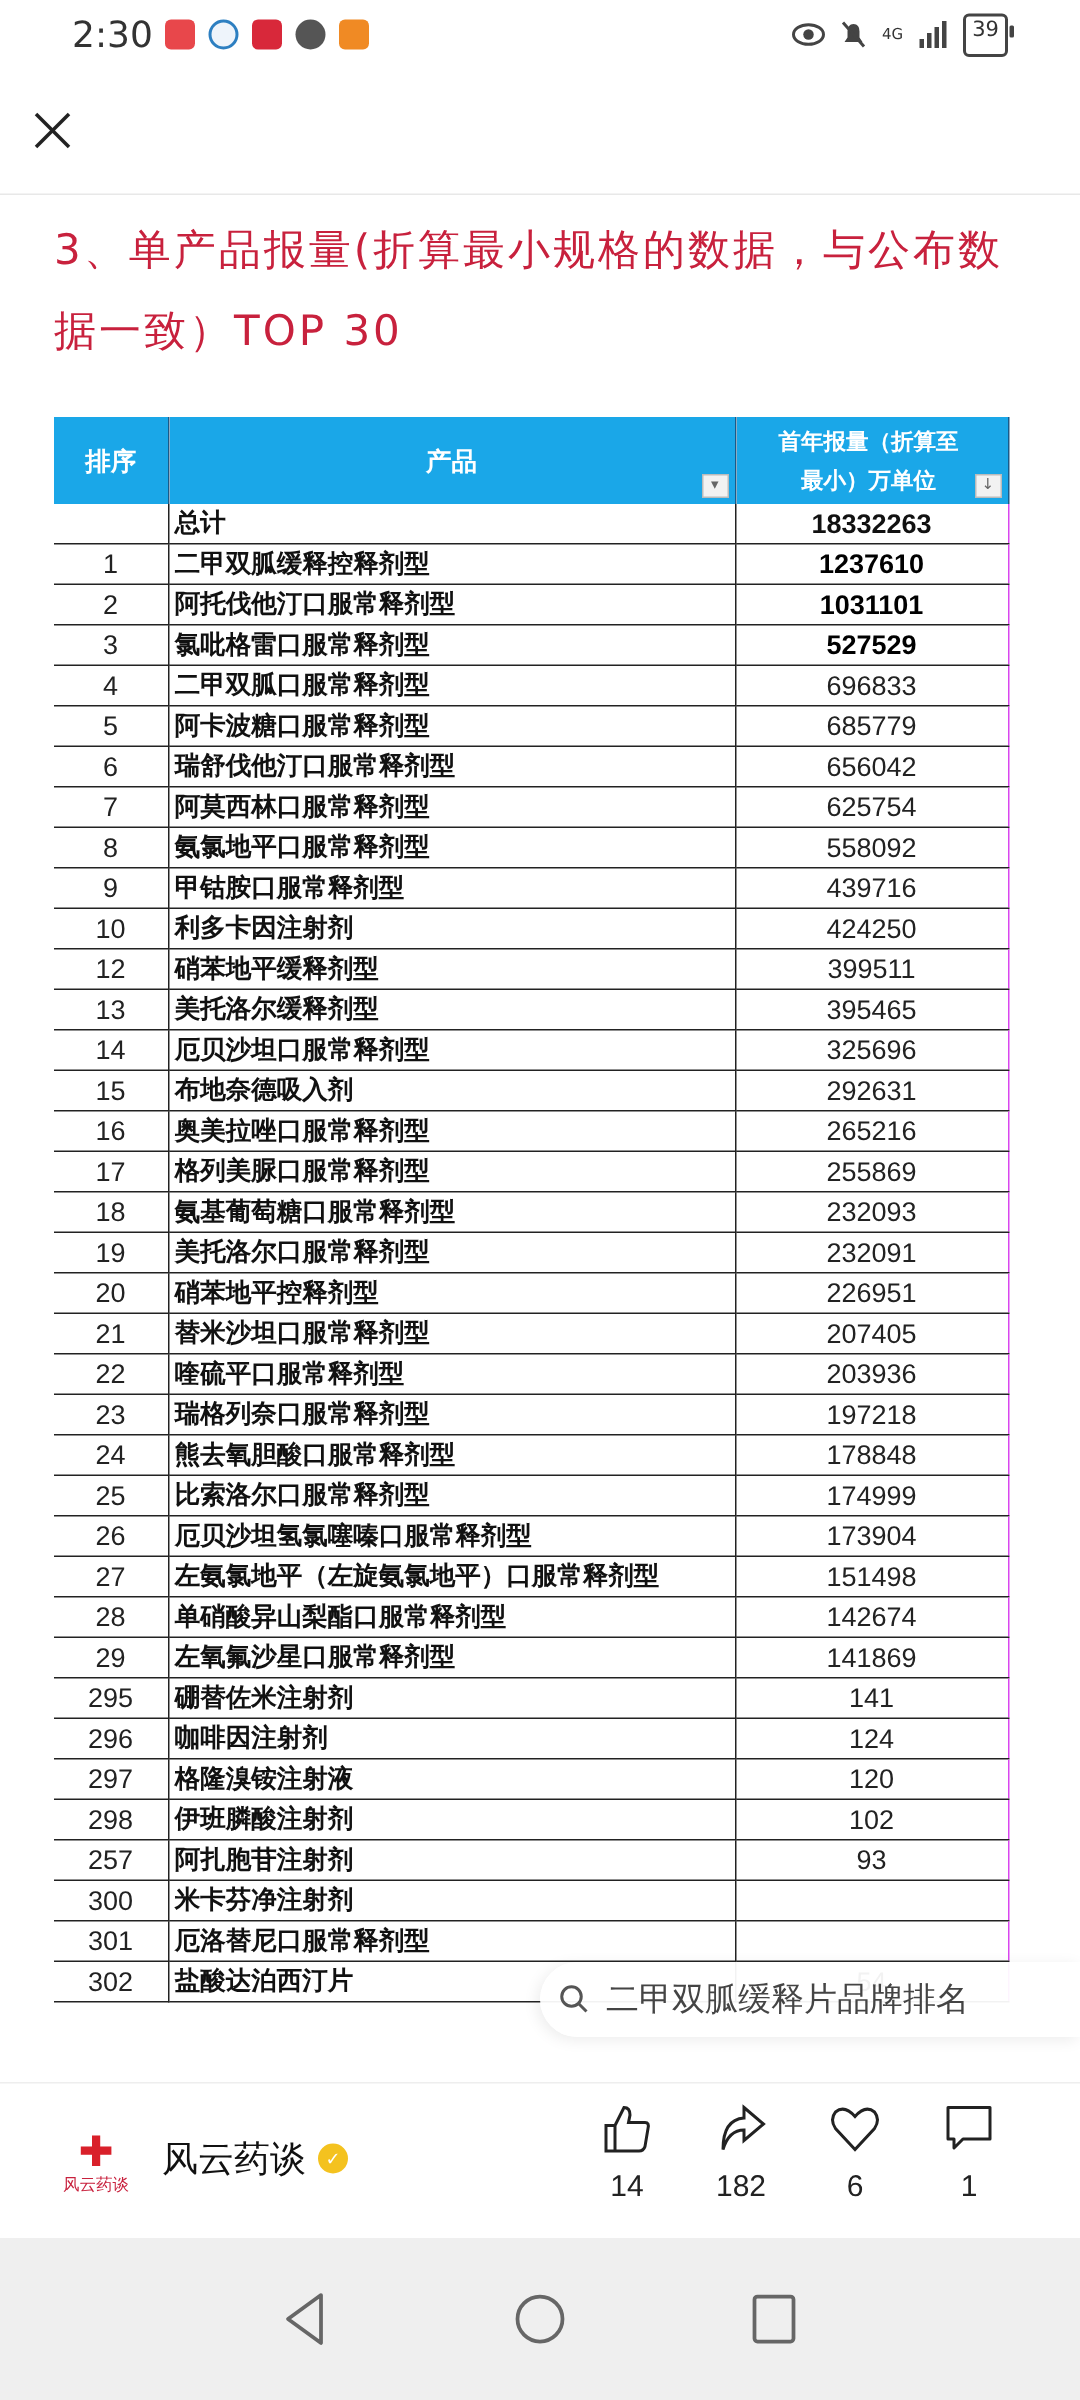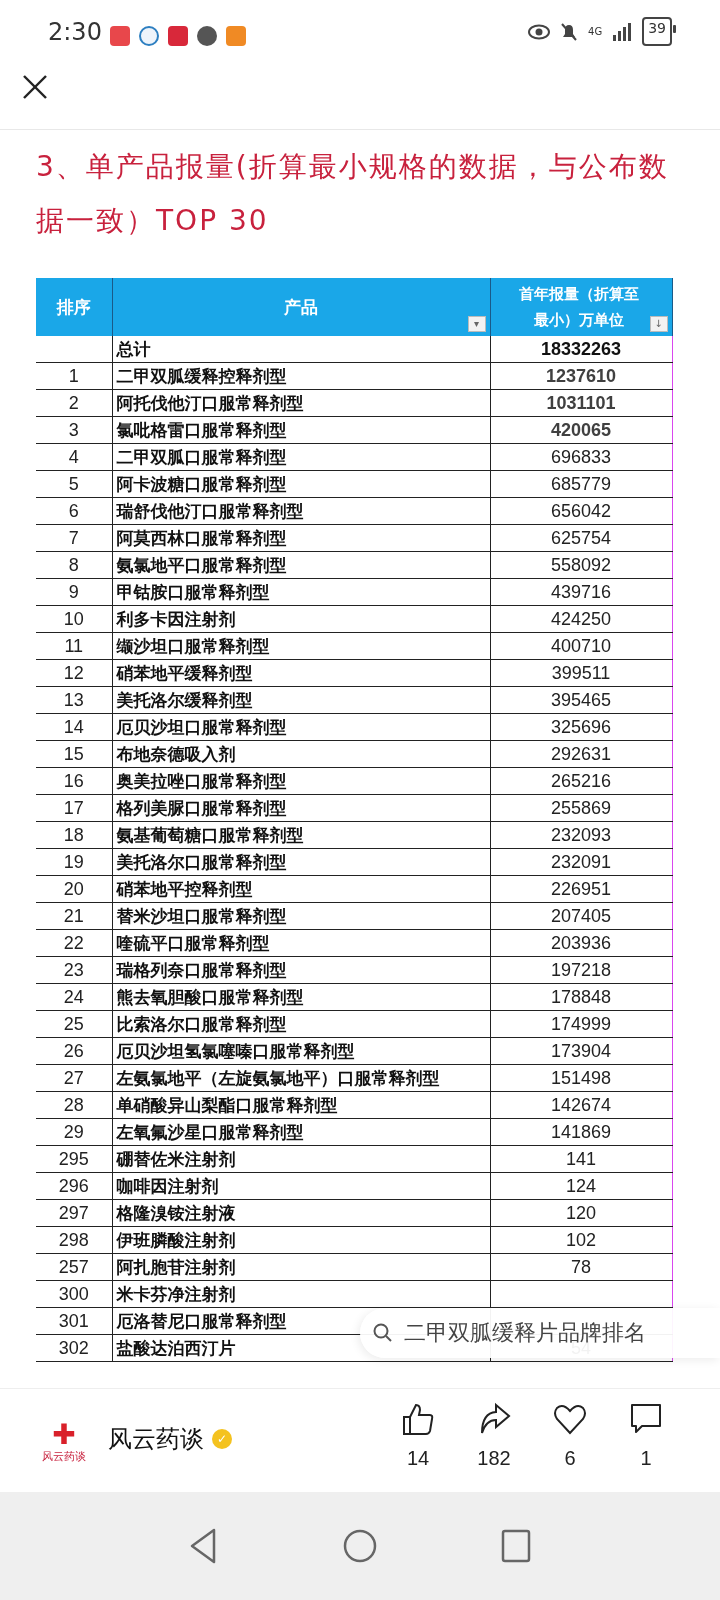--- a/index.html
+++ b/index.html
@@ -1,17 +1,17 @@
 <!DOCTYPE html>
 <html><head>
 <meta charset="utf-8">
 <style>
   * { box-sizing: border-box; margin: 0; padding: 0; }
   html, body { width: 720px; height: 1600px; overflow: hidden; background: #ffffff; font-family: "DejaVu Sans", "Liberation Sans", sans-serif; color: #111; }
-  .statusbar { position: absolute; top: 0; left: 0; width: 720px; height: 46px; display: flex; align-items: flex-end; padding: 0 48px; }
+  .statusbar { position: absolute; top: 0; left: 0; width: 720px; height: 46px; display: flex; align-items: center; padding: 0 48px; }
   .status-time { font-size: 24px; color: #333; margin-right: 8px; }
   .notif-icons { display: flex; gap: 9px; align-items: center; }
   .notif { width: 20px; height: 20px; border-radius: 4px; }
   .status-right { margin-left: auto; display: flex; align-items: center; gap: 10px; color: #333; font-size: 14px; }
   .battery { border: 2px solid #444; border-radius: 4px; padding: 0 4px; font-size: 14px; height: 29px; line-height: 18px; position: relative; }
   .battery::after { content: ""; position: absolute; right: -6px; top: 6px; width: 3px; height: 8px; background: #444; border-radius: 1px; }
 
   .topbar { position: absolute; top: 46px; left: 0; width: 720px; height: 84px; border-bottom: 1px solid #e8e8e8; }
   .close-btn { position: absolute; left: 20px; top: 26px; width: 30px; height: 30px; cursor: pointer; }
 
@@ -20,21 +20,21 @@
   .table-wrap { position: absolute; top: 278px; left: 36px; width: 636px; }
   table { border-collapse: collapse; width: 636px; table-layout: fixed; }
   col.c1 { width: 76px; } col.c2 { width: 378px; } col.c3 { width: 182px; }
   th { background: #1aa7e8; color: #fff; font-weight: bold; font-size: 17px; border-right: 1px solid #1a5a88; height: 58px; position: relative; }
   th .hdr2 { font-size: 15px; line-height: 26px; display: block; }
   .filter { position: absolute; right: 4px; bottom: 4px; width: 18px; height: 16px; background: #f2f2f2; border: 1px solid #bbb; color: #666; font-size: 10px; line-height: 14px; text-align: center; font-weight: normal; }
   td { height: 26.9px; border-bottom: 1px solid #222; font-size: 17px; line-height: 26px; white-space: nowrap; overflow: hidden; }
   td.rank { text-align: center; color: #222; border-right: 1px solid #222; font-family: "Liberation Sans", sans-serif; font-size: 18px; }
   td.prod { font-weight: bold; padding-left: 4px; border-right: 1px solid #222; color: #111; }
   td.val { text-align: center; font-family: "Liberation Sans", sans-serif; font-size: 18px; color: #222; }
-  td.val.top { color: #404040; font-weight: bold; }
+  td.val.top { color: #000000; font-weight: bold; }
   td.val.total { font-weight: bold; color: #111; }
   tr.total-row td { border-bottom: 1px solid #222; }
   table { border-right: 1px solid #d946ef; }
 
   .search-hint { position: absolute; top: 1308px; left: 360px; width: 360px; height: 50px; background: rgba(255,255,255,0.94); border-radius: 25px 0 0 25px; box-shadow: -2px 2px 10px rgba(0,0,0,0.08); display: flex; align-items: center; padding-left: 12px; gap: 10px; color: #444; font-size: 22px; cursor: pointer; }
 
   .footer { position: absolute; top: 1388px; left: 0; width: 720px; height: 104px; background: #fff; border-top: 1px solid #eee; }
   .logo { position: absolute; left: 36px; top: 32px; width: 56px; text-align: center; }
   .logo-cross { color: #d9202a; font-size: 28px; font-weight: bold; line-height: 28px; }
   .logo-text { color: #c8213d; font-size: 11px; }
@@ -123,21 +123,21 @@
           <td class="val top">1237610</td>
         </tr>
         <tr>
           <td class="rank">2</td>
           <td class="prod">阿托伐他汀口服常释剂型</td>
           <td class="val top">1031101</td>
         </tr>
         <tr>
           <td class="rank">3</td>
           <td class="prod">氯吡格雷口服常释剂型</td>
-          <td class="val top">420065</td>
+          <td class="val top">527529</td>
         </tr>
         <tr>
           <td class="rank">4</td>
           <td class="prod">二甲双胍口服常释剂型</td>
           <td class="val">696833</td>
         </tr>
         <tr>
           <td class="rank">5</td>
           <td class="prod">阿卡波糖口服常释剂型</td>
           <td class="val">685779</td>
@@ -161,25 +161,20 @@
           <td class="rank">9</td>
           <td class="prod">甲钴胺口服常释剂型</td>
           <td class="val">439716</td>
         </tr>
         <tr>
           <td class="rank">10</td>
           <td class="prod">利多卡因注射剂</td>
           <td class="val">424250</td>
         </tr>
         <tr>
-          <td class="rank">11</td>
-          <td class="prod">缬沙坦口服常释剂型</td>
-          <td class="val">400710</td>
-        </tr>
-        <tr>
           <td class="rank">12</td>
           <td class="prod">硝苯地平缓释剂型</td>
           <td class="val">399511</td>
         </tr>
         <tr>
           <td class="rank">13</td>
           <td class="prod">美托洛尔缓释剂型</td>
           <td class="val">395465</td>
         </tr>
         <tr>
@@ -278,21 +273,21 @@
           <td class="val">120</td>
         </tr>
         <tr>
           <td class="rank">298</td>
           <td class="prod">伊班膦酸注射剂</td>
           <td class="val">102</td>
         </tr>
         <tr>
           <td class="rank">257</td>
           <td class="prod">阿扎胞苷注射剂</td>
-          <td class="val">78</td>
+          <td class="val">93</td>
         </tr>
         <tr>
           <td class="rank">300</td>
           <td class="prod">米卡芬净注射剂</td>
           <td class="val"></td>
         </tr>
         <tr>
           <td class="rank">301</td>
           <td class="prod">厄洛替尼口服常释剂型</td>
           <td class="val"></td>

